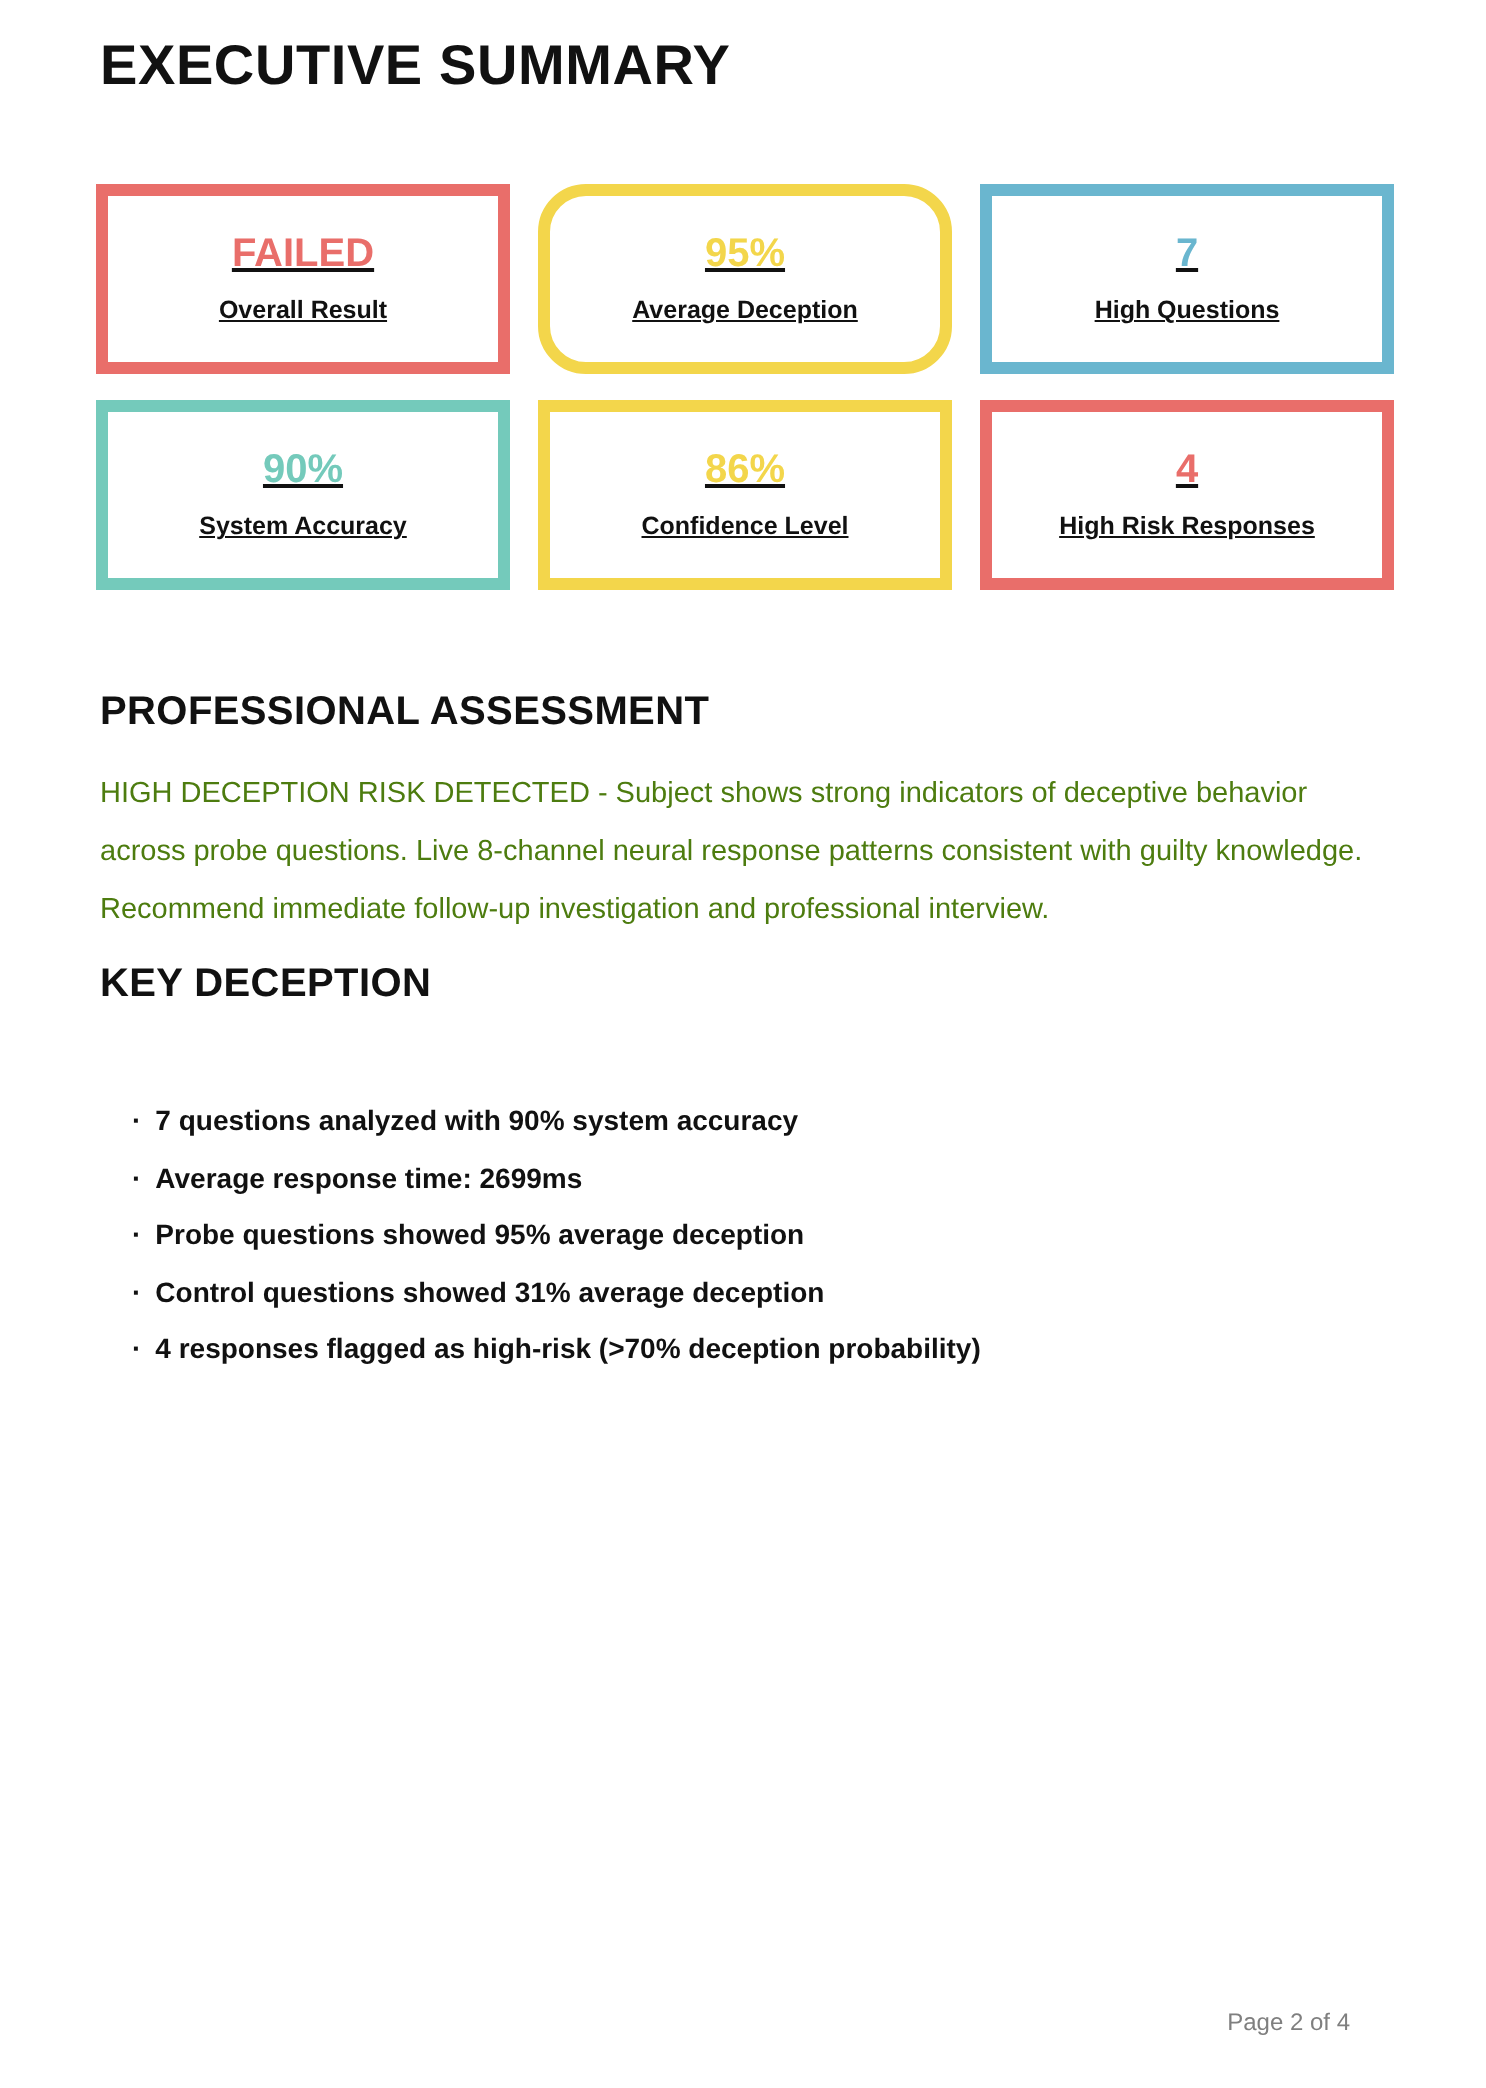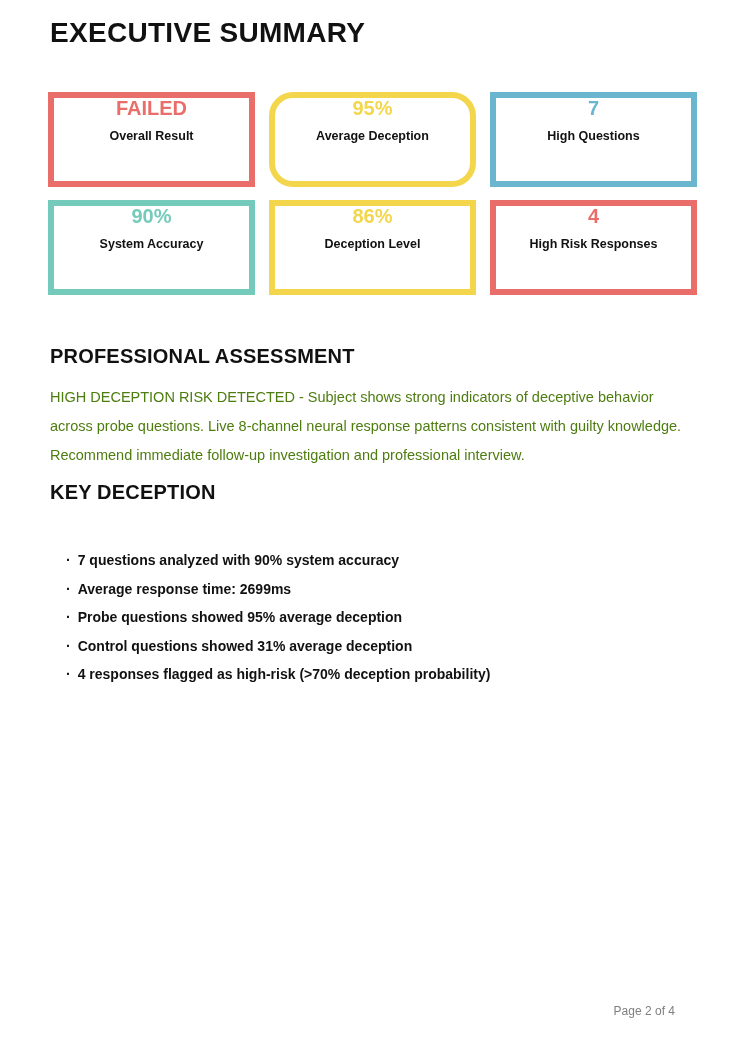--- a/index.html
+++ b/index.html
@@ -41,21 +41,23 @@
     row-gap: 13px;
   }
   .metric-card {
     height: 95px;
     box-sizing: border-box;
     border: 6px solid #14532d;
     background: #ffffff;
     display: flex;
     flex-direction: column;
     align-items: center;
+    justify-content: center;
     text-align: center;
+    text-decoration: underline;
   }
   .metric-value {
     font-size: 20px;
     font-weight: bold;
     line-height: 1;
     margin-bottom: 12px;
   }
   .metric-label {
     font-size: 12.5px;
     font-weight: bold;
@@ -131,21 +133,21 @@
       <div class="metric-card" style="border-color: rgb(106, 182, 207);">
     <div class="metric-value" style="color: rgb(106, 182, 207);">7</div>
     <div class="metric-label">High Questions</div>
   </div>
       <div class="metric-card" style="border-color: rgb(116, 202, 187);">
     <div class="metric-value" style="color: rgb(116, 202, 187);">90%</div>
     <div class="metric-label">System Accuracy</div>
   </div>
       <div class="metric-card" style="border-color: rgb(243, 214, 75);">
     <div class="metric-value" style="color: rgb(243, 214, 75);">86%</div>
-    <div class="metric-label">Deception Level</div>
+    <div class="metric-label">Confidence Level</div>
   </div>
       <div class="metric-card" style="border-color: rgb(233, 110, 106);">
     <div class="metric-value" style="color: rgb(233, 110, 106);">4</div>
     <div class="metric-label">High Risk Responses</div>
   </div>
     </div>
 
   <div class="section-heading" id="pa-heading">PROFESSIONAL ASSESSMENT</div>
 
   <div class="pa-body">HIGH DECEPTION RISK DETECTED - Subject shows strong indicators of deceptive behavior across probe questions. Live 8-channel neural response patterns consistent with guilty knowledge. Recommend immediate follow-up investigation and professional interview.</div>

